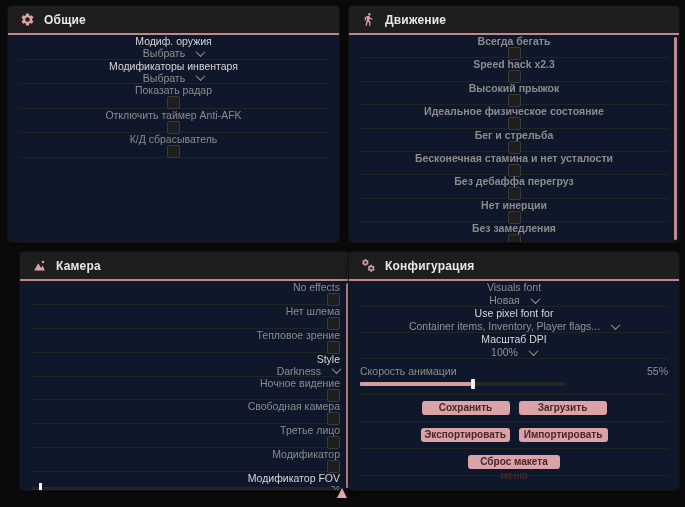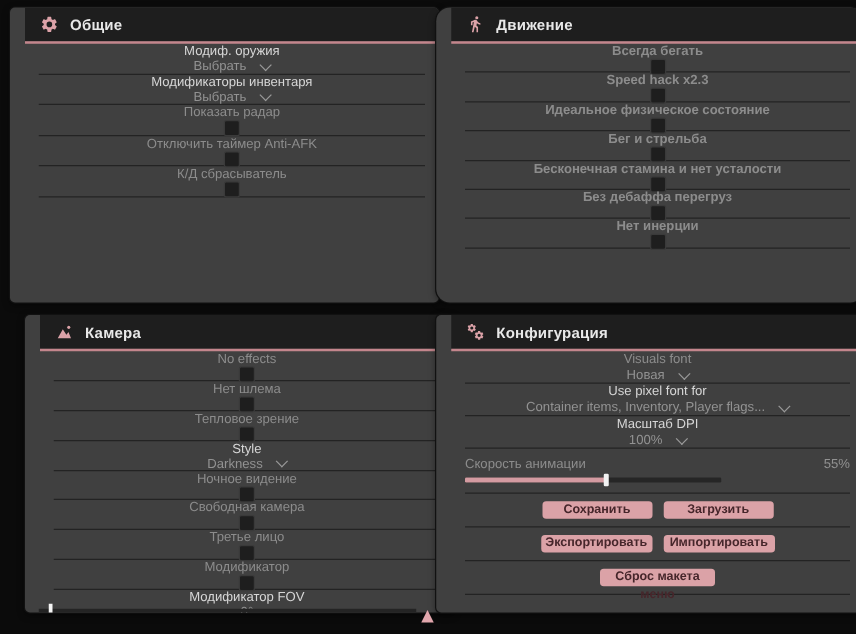--- a/index.html
+++ b/index.html
@@ -1,33 +1,33 @@
 <!DOCTYPE html>
 <html><head>
 <meta charset="utf-8">
 <style>
   html,body{margin:0;padding:0;width:685px;height:507px;overflow:hidden;
     background:#0b0b0b;font-family:"Liberation Sans",sans-serif;
     -webkit-font-smoothing:antialiased;}
-  .panel{position:absolute;background:#404040;border-radius:4px;overflow:hidden;
-    box-shadow:0 0 0 1px #111,0 2px 6px rgba(0,0,0,.5);padding-left:12px;}
+  .panel{position:absolute;background:#0f172a;border-radius:4px;overflow:hidden;
+    box-shadow:0 0 0 1px #111,0 2px 6px rgba(0,0,0,.5);}
   #p-general{left:8px;top:6px;width:331px;height:236px;}
-  #p-movement{left:349px;top:6px;width:330px;height:236px;border-radius:11px;}
+  #p-movement{left:349px;top:6px;width:330px;height:236px;}
   #p-camera{left:20px;top:252px;width:331px;height:238px;}
   #p-config{left:349px;top:252px;width:330px;height:238px;}
   .phead{display:flex;align-items:center;gap:9px;height:27px;padding:0 12px;
     background:#1e1e1e;cursor:default;}
   .phead .ptitle{color:#e8e8e8;font-size:12px;font-weight:bold;letter-spacing:.2px;}
   .picon{width:15px;height:15px;flex:0 0 auto;}
   .picon svg{width:15px;height:15px;display:block;fill:#dca2a8;}
   .underline{height:2px;background:#c4868d;}
   .pbody{position:relative;padding:0 11px;}
   .row{display:flex;justify-content:space-between;align-items:center;
     border-bottom:1px solid #232323;flex-direction:column;}
-  .r24{height:23.5px;} .r22{height:22.4px;font-weight:bold;} .r23{height:22.9px;} .r25{height:25px;}
+  .r24{height:23.5px;} .r22{height:22.4px;font-weight:bold;} .r23{height:22.9px;align-items:flex-end;} .r25{height:25px;}
   .lbl{color:#8c8c8c;font-size:10.5px;}
   .lbl.bright{color:#d6d6d6;}
   .cval{color:#929292;font-size:10.5px;}
   .combo{display:flex;align-items:center;gap:12px;cursor:pointer;}
   .chev{width:6px;height:6px;border-right:1.6px solid #9a9a9a;
     border-bottom:1.6px solid #9a9a9a;transform:rotate(45deg) translate(-1px,-1px);}
   .cbx{width:11px;height:11px;border:1px solid #3a3a3a;background:#1e1e1e;
     border-radius:2px;flex:0 0 auto;}
   .vscroll{position:absolute;top:31px;bottom:2px;right:2px;width:3px;
     background:#c08c93;border-radius:2px;}
@@ -118,37 +118,45 @@
   <div class="pbody">
     <div class="row r22">
       <span class="lbl">Всегда бегать</span>
       <span class="cbx"></span>
     </div>
     <div class="row r22">
       <span class="lbl">Speed hack x2.3</span>
       <span class="cbx"></span>
     </div>
     <div class="row r22">
+      <span class="lbl">Высокий прыжок</span>
+      <span class="cbx"></span>
+    </div>
+    <div class="row r22">
       <span class="lbl">Идеальное физическое состояние</span>
       <span class="cbx"></span>
     </div>
     <div class="row r22">
       <span class="lbl">Бег и стрельба</span>
       <span class="cbx"></span>
     </div>
     <div class="row r22">
       <span class="lbl">Бесконечная стамина и нет усталости</span>
       <span class="cbx"></span>
     </div>
     <div class="row r22">
       <span class="lbl">Без дебаффа перегруз</span>
       <span class="cbx"></span>
     </div>
     <div class="row r22">
       <span class="lbl">Нет инерции</span>
+      <span class="cbx"></span>
+    </div>
+    <div class="row r22">
+      <span class="lbl">Без замедления</span>
       <span class="cbx"></span>
     </div>
   </div>
   <div class="vscroll"></div>
 </div>
 
 <div class="panel" id="p-camera">
   <div class="phead">
     <span class="picon">
       <svg viewBox="0 0 24 24">

